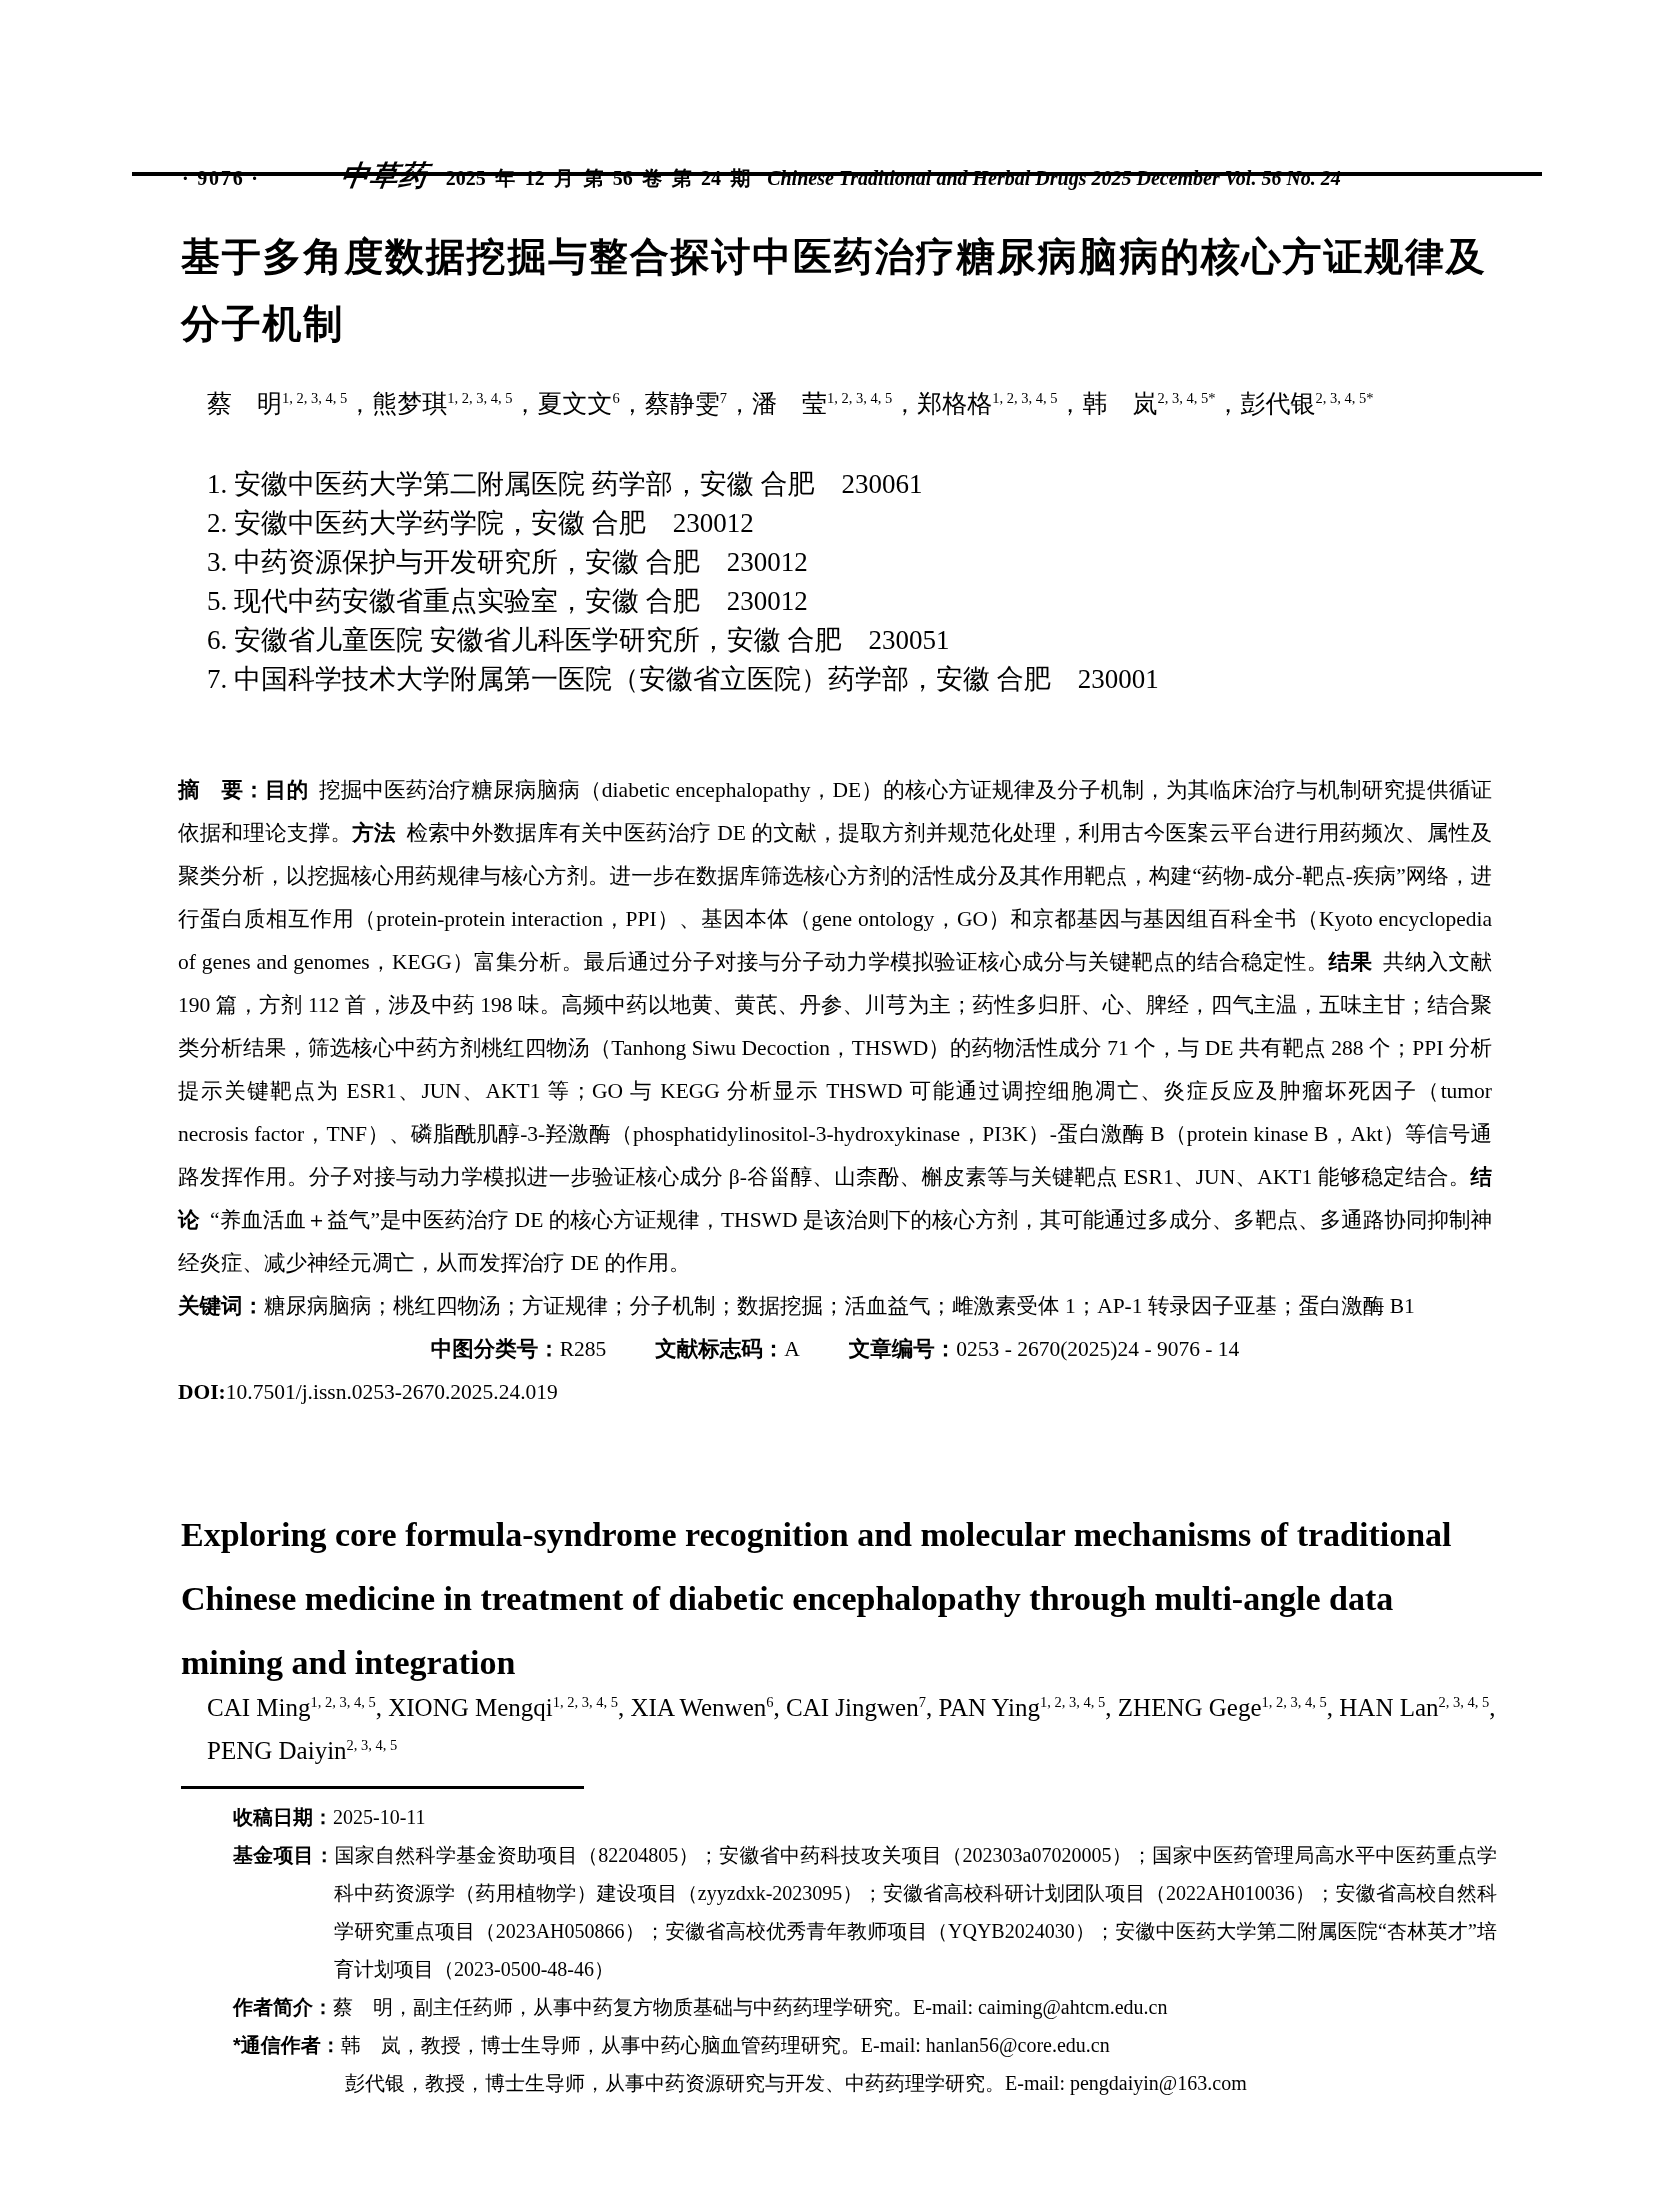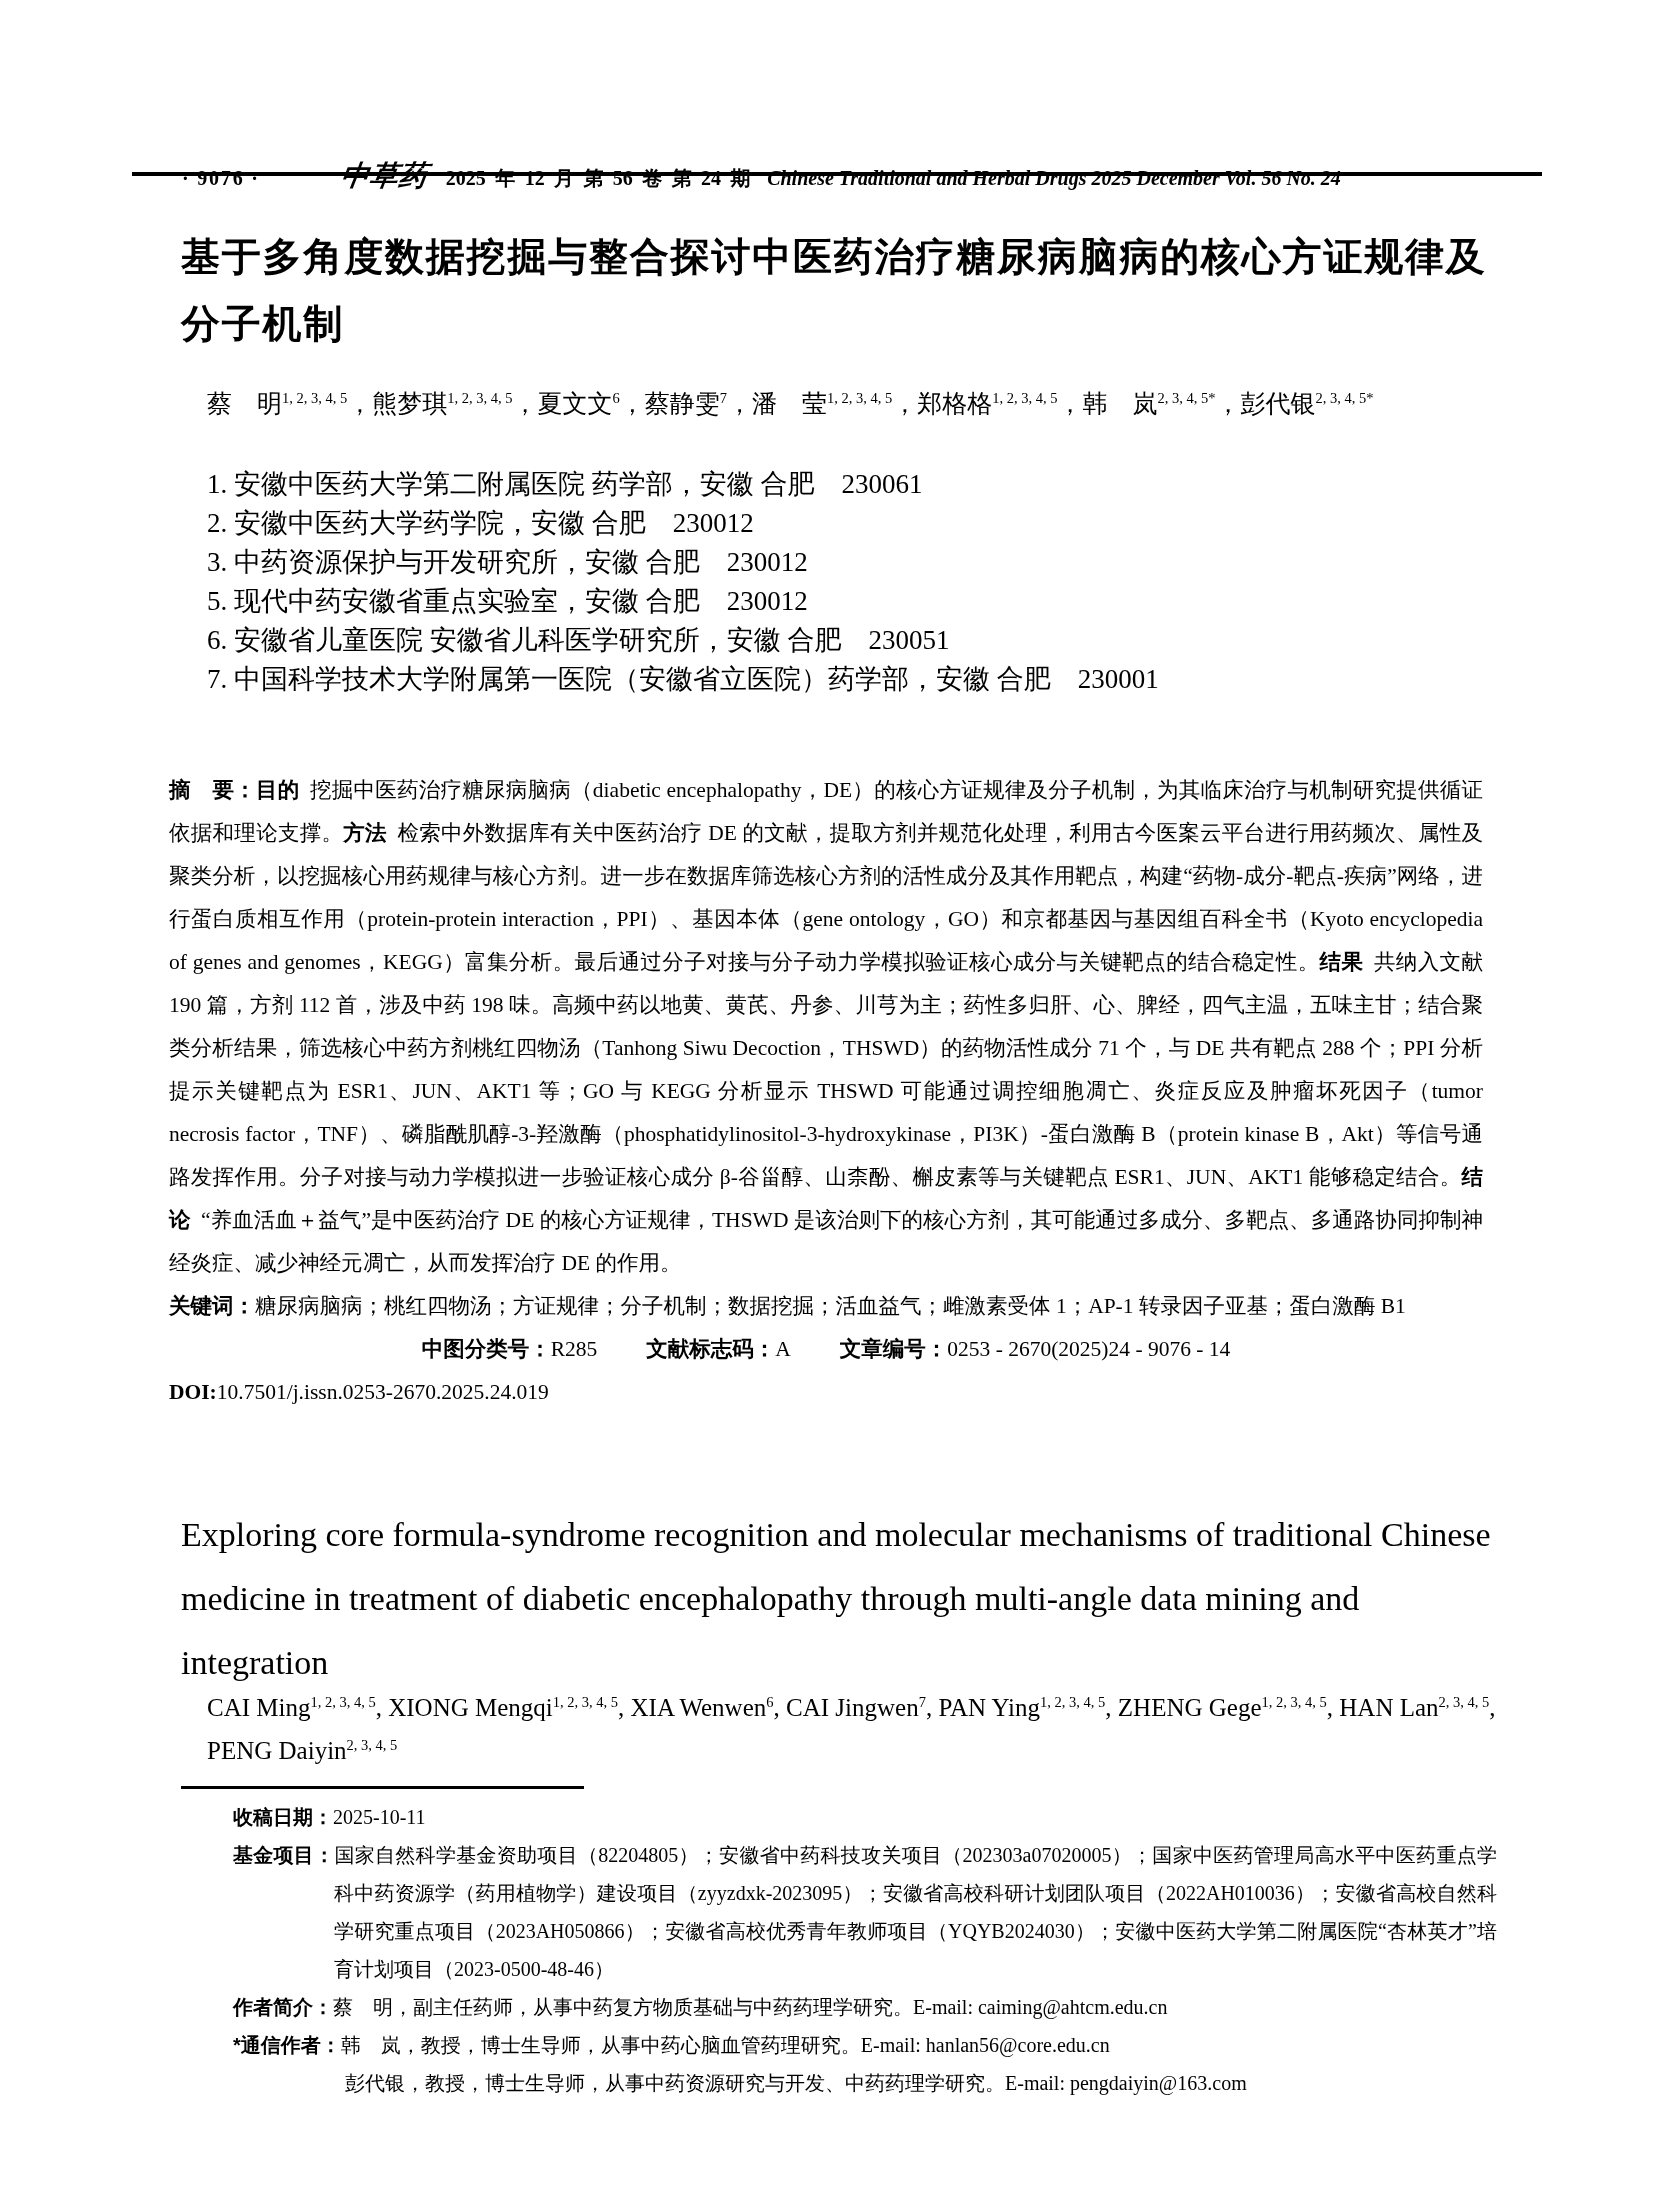--- a/index.html
+++ b/index.html
@@ -30,36 +30,36 @@
 
   
   .authors-cn { position:absolute; top:383px; left:207px; width:1290px; font-size:25px; line-height:42px; }
   .authors-cn .au, .authors-en .au { white-space:nowrap; }
   sup { font-size:0.58em; line-height:0; vertical-align:super; }
   .affiliations { position:absolute; top:465px; left:207px; width:1299px; font-size:27px; line-height:39px; }
   .aff { white-space:nowrap; }
 
   
   .abs-block {
-    position:absolute; top:769px; left:169px; width:1314px;
+    position:absolute; top:769px; left:178px; width:1314px;
     font-size:21.5px; line-height:43px; text-align:justify; text-justify:inter-ideograph;
   }
   .abs-block p { margin:0; }
   .blabel { font-family:"Liberation Sans","DejaVu Sans",sans-serif; font-weight:700; }
   .blabel.run { margin-right:10.5px; }
   .clc-line { text-align:center; }
   .clc-line .g { margin-left:49px; }
   .doi-line { text-align:left; }
   .doi-label { font-weight:700; }
   .doi-val { }
 
   
   .title-en {
     position:absolute; top:1503px; left:181px; width:1321px; margin:0;
-    font-weight:400; font-size:34px; line-height:64px;
+    font-weight:700; font-size:34px; line-height:64px;
   }
   .authors-en { position:absolute; top:1686px; left:207px; width:1295px; font-size:25px; line-height:43px; }
 
   
   .foot-rule { position:absolute; top:1786px; left:181px; width:403px; height:3.1px; background:#000; }
   .footnote { position:absolute; top:1798px; left:233px; width:1264px; font-size:20px; line-height:38px; }
   .footnote p { margin:0; }
   .flabel { font-family:"Liberation Sans","DejaVu Sans",sans-serif; font-weight:700;margin-top:8px; }
   .fund { padding-left:101px; text-indent:-101px; text-align:justify; text-justify:inter-ideograph; }
   .corr2 { padding-left:112px; }

